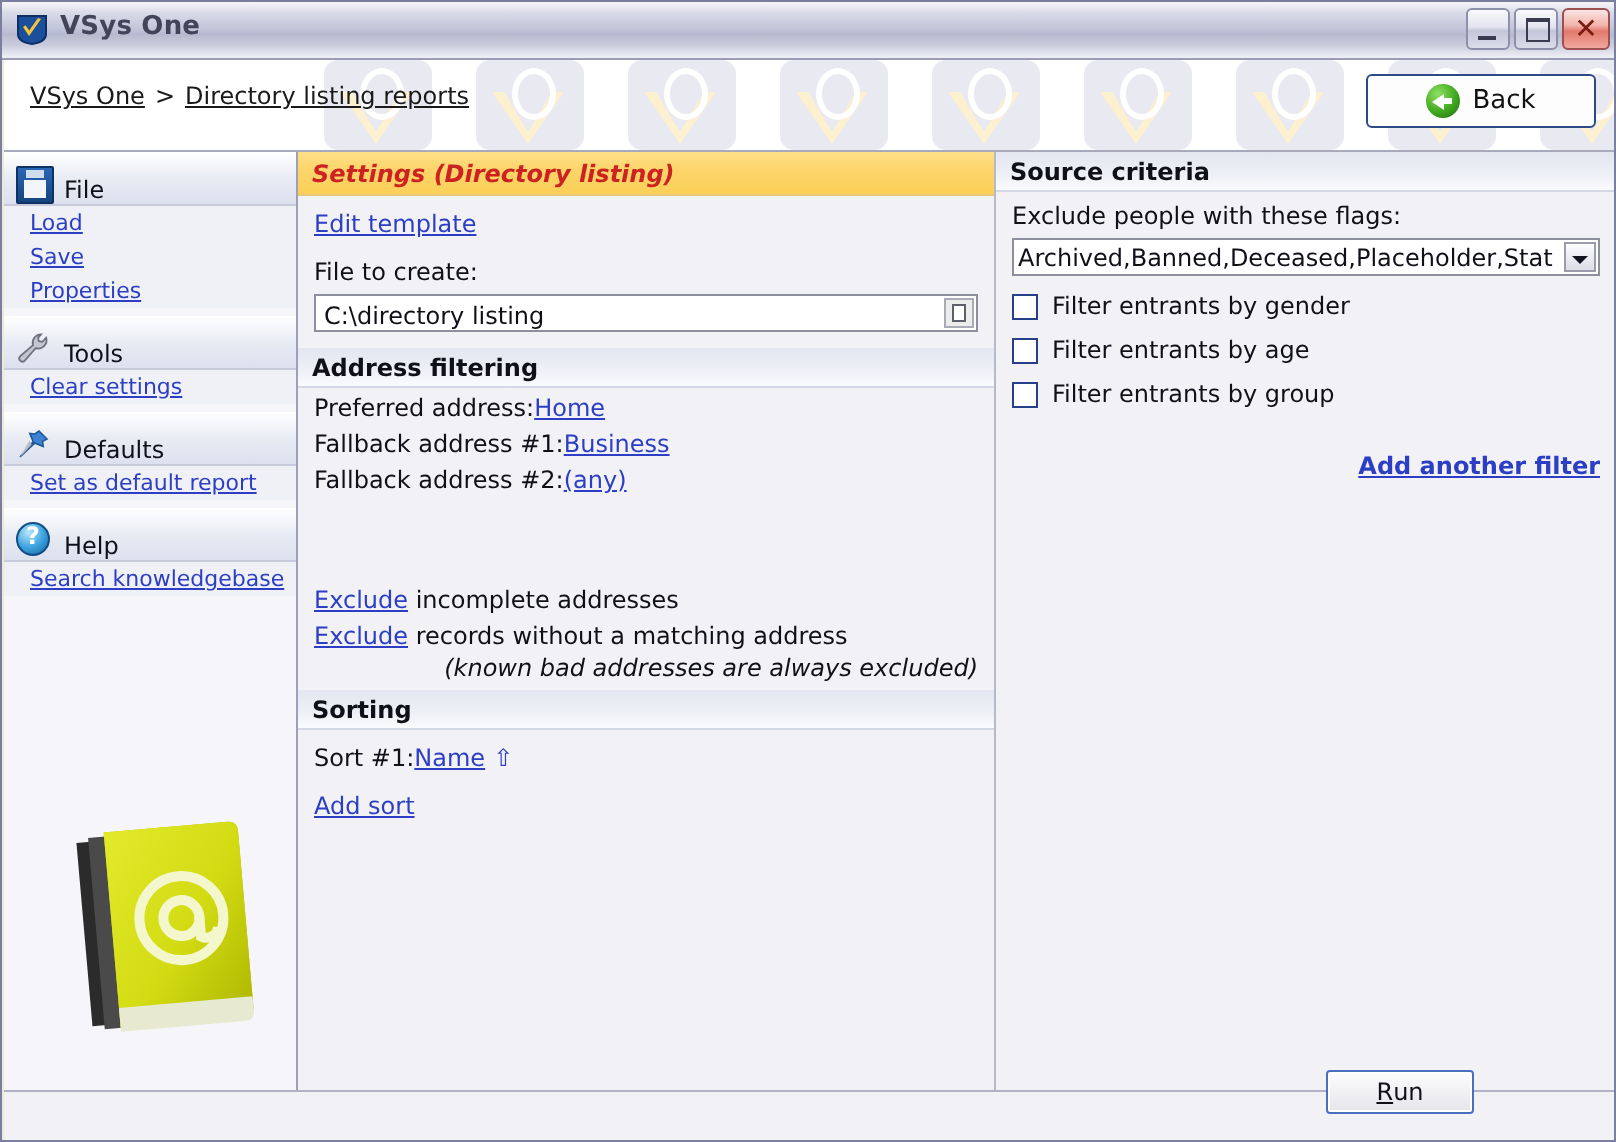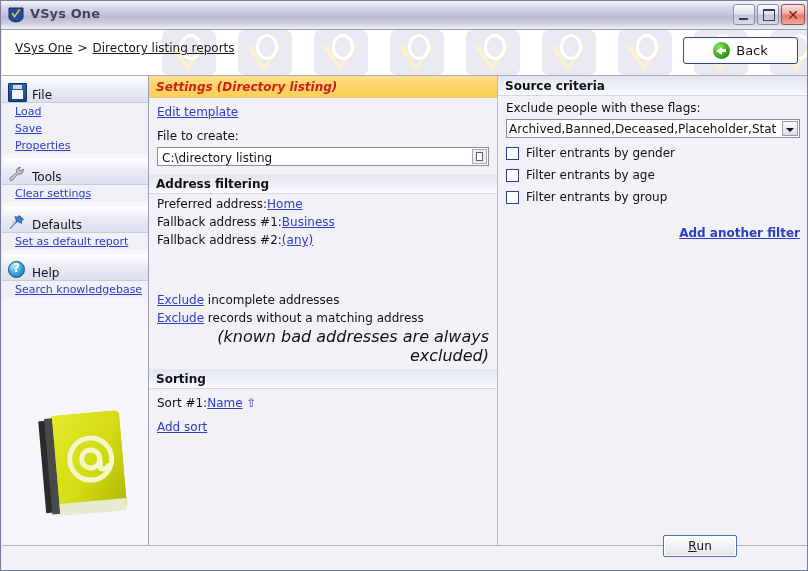--- a/index.html
+++ b/index.html
@@ -297,21 +297,21 @@
   }
   .file-btn::after {
     content: "";
     position: absolute; left: 3px; top: 2px;
     width: 7px; height: 9px;
     background: #ffffff;
     border: 1px solid #5d5f6b;
     box-sizing: border-box;
   }
   .note-italic {
-    font-size: 16px; font-style: italic; color: #101018;
+    font-size: 12px; font-style: italic; color: #101018;
     text-align: right; margin-top: 1px;
   }
   .sort-arrow {
     color: #2b3ec4; font-size: 12px; margin-left: 4px;
   }
 
   
   .right {
     position: absolute; left: 496px; top: 0;
     width: 310px; height: 470px;

